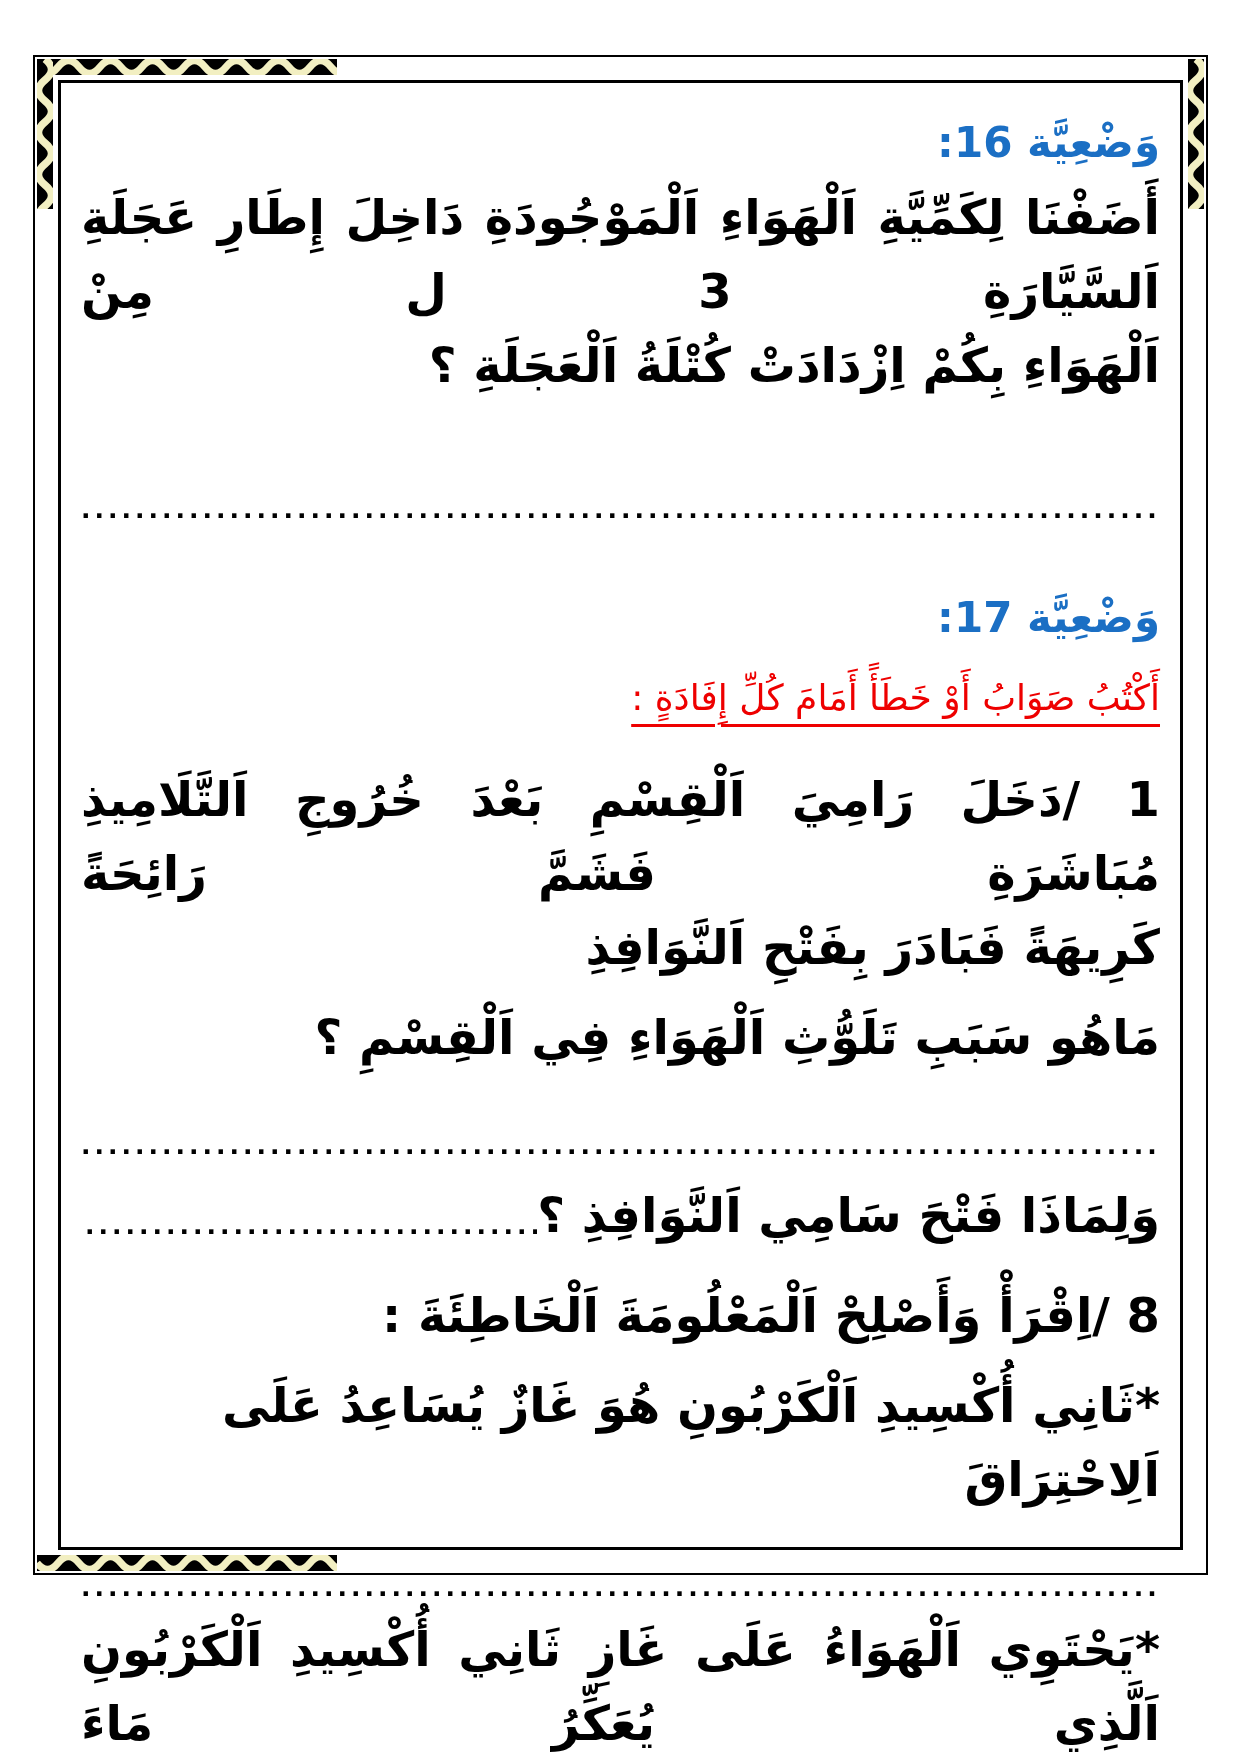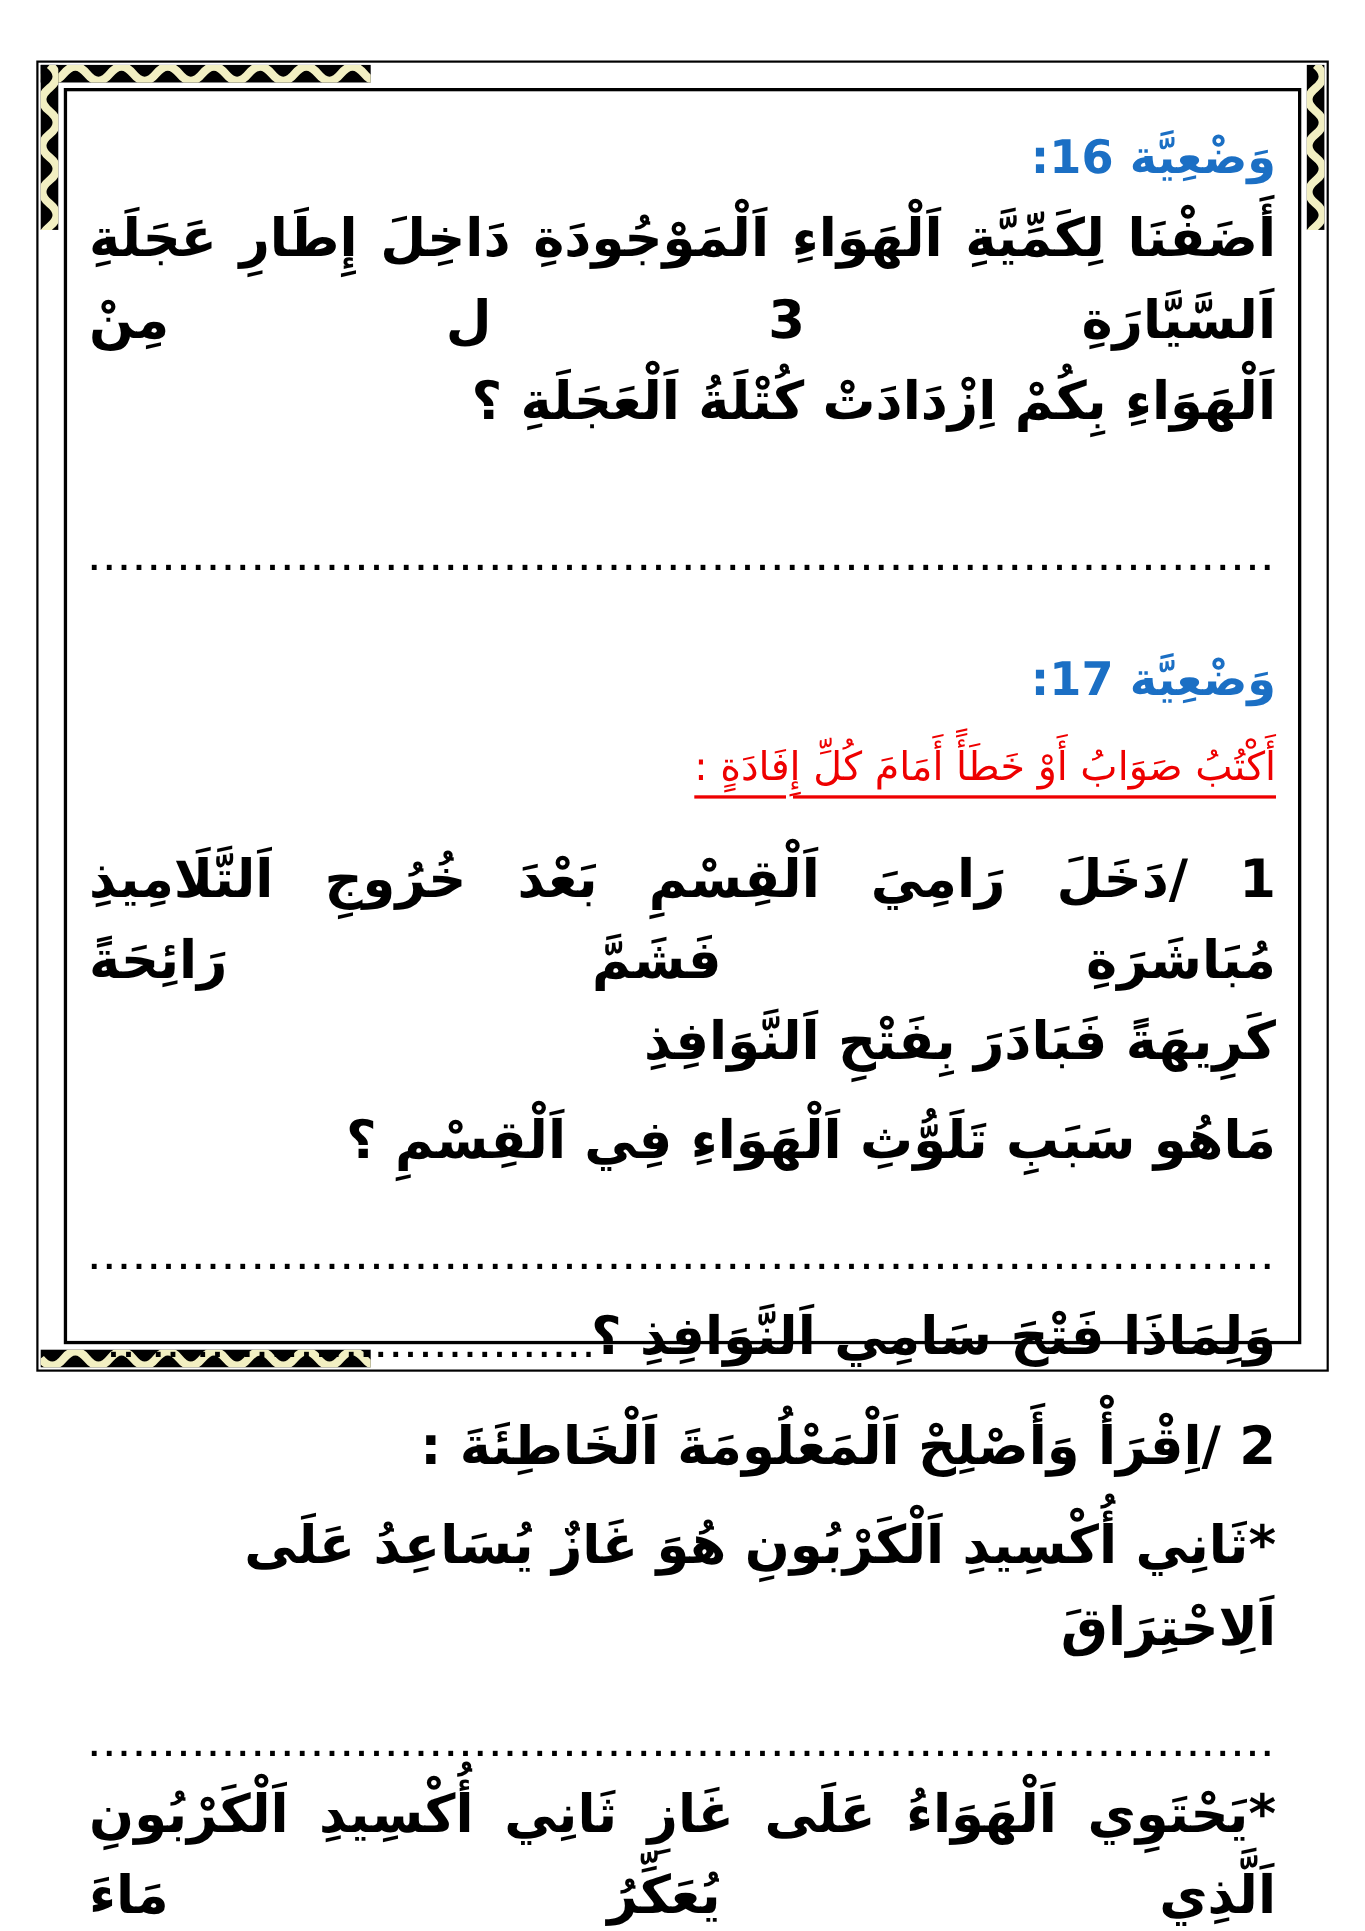--- a/index.html
+++ b/index.html
@@ -1,21 +1,21 @@
 <!DOCTYPE html>
 <html lang="ar" style="--heading-blue: #1b6fc4; --title-red: #ee0000;"><head>
 <meta charset="utf-8">
 <style>
   html,body{margin:0;padding:0;}
   body{
     width:1241px;height:1755px;background:#ffffff;position:relative;
     font-family:"DejaVu Sans",sans-serif;overflow:hidden;
   }
   .frame{
-    position:absolute;left:33px;top:55px;width:1175px;height:1192px;
+    position:absolute;left:33px;top:55px;width:1175px;height:1520px;
     box-sizing:border-box;border:2px solid #000;background:#fff;
   }
   .wave{position:absolute;background:#000;display:block;}
   .wv-top{top:2px;left:2px;right:2px;height:16px;}
   .wv-bottom{bottom:2px;left:2px;right:2px;height:16px;}
   .wv-left{top:2px;bottom:2px;left:2px;width:16px;}
   .wv-right{top:2px;bottom:2px;right:2px;width:16px;}
   .innerline{
     position:absolute;inset:23px;border:3px solid #000;
   }
@@ -103,21 +103,21 @@
 
       <div class="line q1">مَاهُو سَبَبِ تَلَوُّثِ اَلْهَوَاءِ فِي اَلْقِسْمِ ؟</div>
 
       <div class="dots d2">......................................................................................................................................</div>
 
       <div class="qrow">
         <span class="line qtext">وَلِمَاذَا فَتْحَ سَامِي اَلنَّوَافِذِ ؟</span>
         <span class="dots flexdots">................................................................................</span>
       </div>
 
-      <div class="line item2">2 /اِقْرَأْ وَأَصْلِحْ اَلْمَعْلُومَةَ اَلْخَاطِئَةَ :</div>
+      <div class="line item2">8 /اِقْرَأْ وَأَصْلِحْ اَلْمَعْلُومَةَ اَلْخَاطِئَةَ :</div>
 
       <div class="line s1">*ثَانِي أُكْسِيدِ اَلْكَرْبُونِ هُوَ غَازٌ يُسَاعِدُ عَلَى اَلِاحْتِرَاقَ</div>
 
       <div class="dots d3">......................................................................................................................................</div>
 
       <div class="s2">
         <div class="line just">*يَحْتَوِي اَلْهَوَاءُ عَلَى غَازِ ثَانِي أُكْسِيدِ اَلْكَرْبُونِ اَلَّذِي يُعَكِّرُ مَاءَ</div>
         <div class="line leftal">اَلْجِير</div>
       </div>
 

